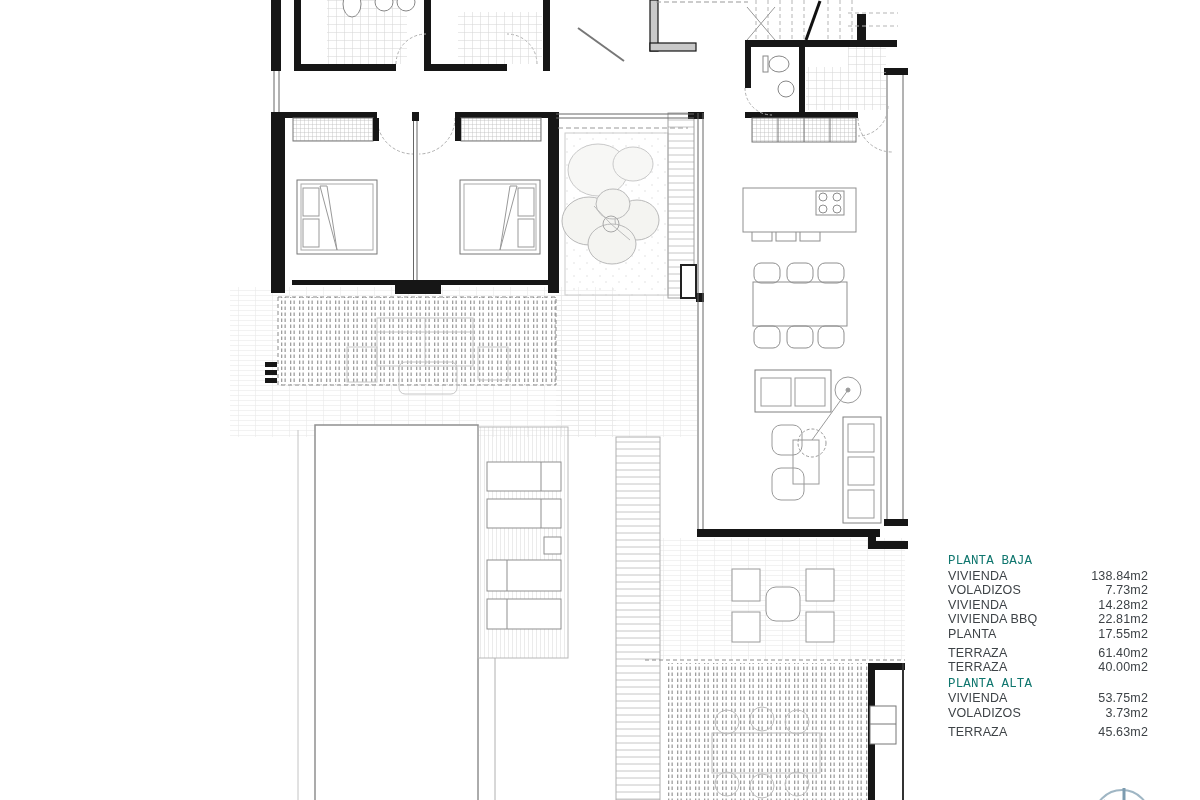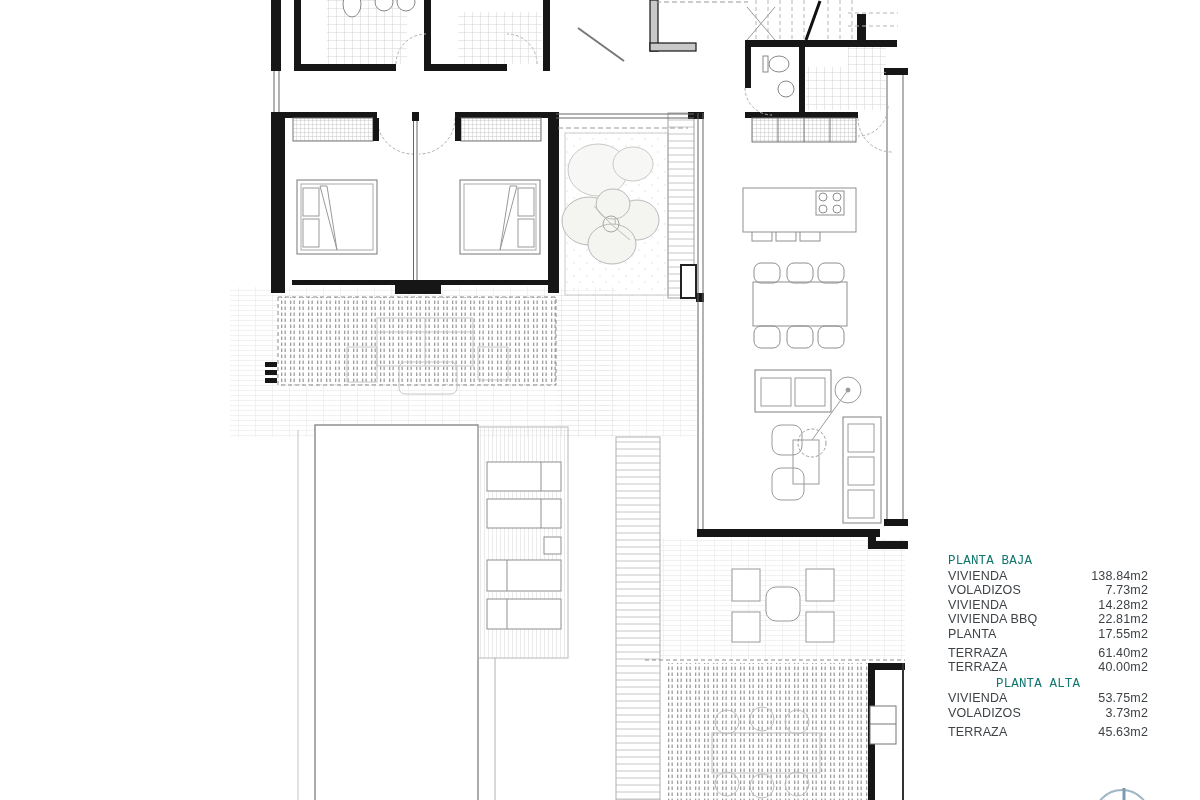--- a/index.html
+++ b/index.html
@@ -10,21 +10,21 @@
   .surface-table{position:absolute;left:948px;top:551px;width:200px;color:#3e4347;}
   .st-header{display:flex;justify-content:space-between;align-items:center;
              background:#b1b5b9;color:#4d7693;font-size:12.5px;
              padding:3px 11px 3px 8px;letter-spacing:.2px;}
   .st-rows{margin-top:3px;}
   .st-row{display:flex;justify-content:space-between;font-size:12.5px;
           line-height:14.6px;letter-spacing:.15px;white-space:nowrap;}
   .st-row .val{text-align:left;}
   .st-row.section{color:#0f766e;font-family:Liberation Mono, monospace;}
   .st-row.gap-before{margin-top:4px;}
-  .st-row.alta{margin-top:2px;margin-left:48px;}
+  .st-row.alta{margin-top:2px;}
 </style>
 </head>
 <body>
 
 <div class="canvas">
 
 <svg class="plan-svg" width="1200" height="800" viewBox="0 0 1200 800">
   <defs>
     <pattern id="tile" width="17" height="5" patternUnits="userSpaceOnUse">
       <path d="M0 0H17M0 0V5" stroke="#e6e6e6" stroke-width="1" fill="none"></path>

